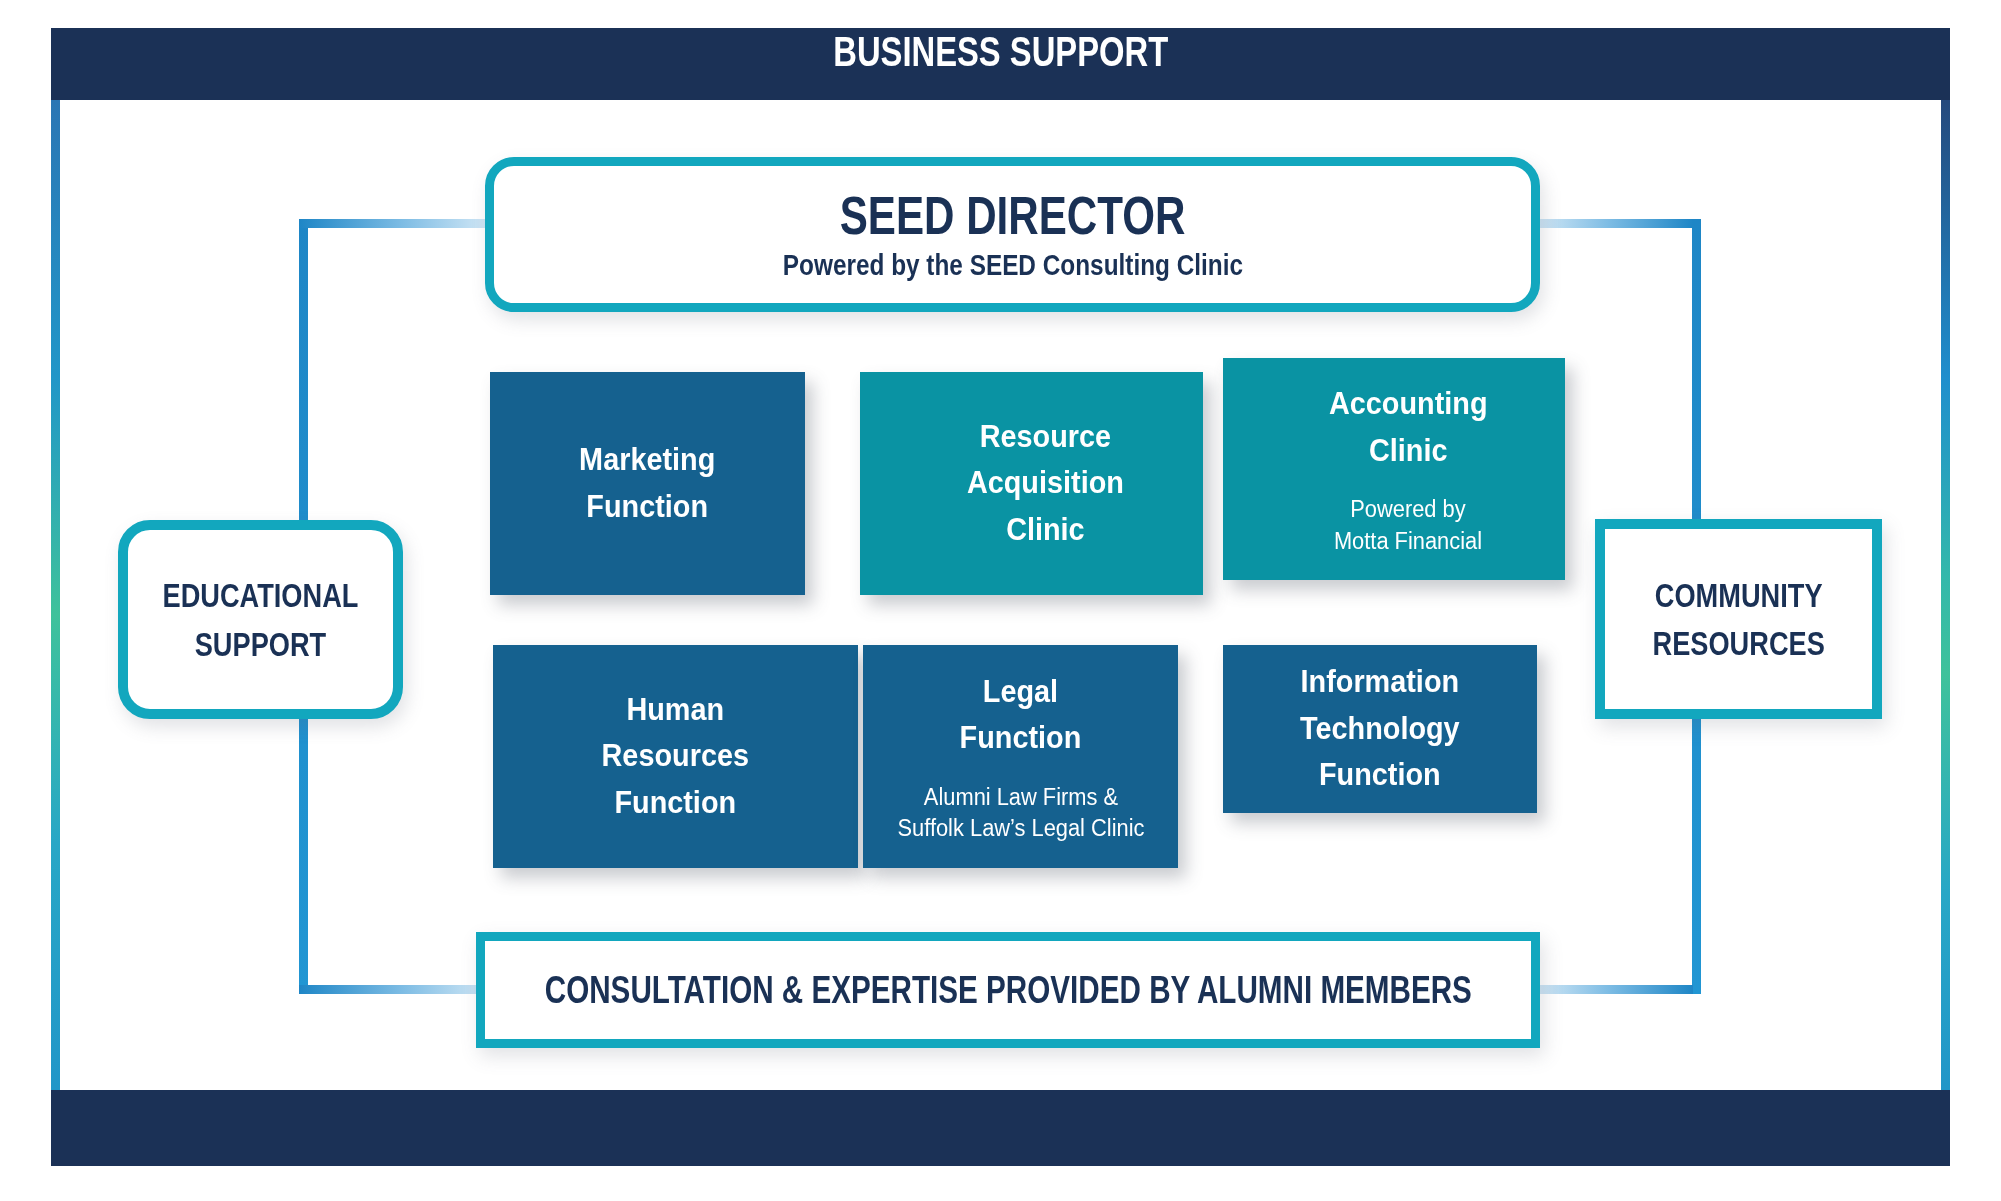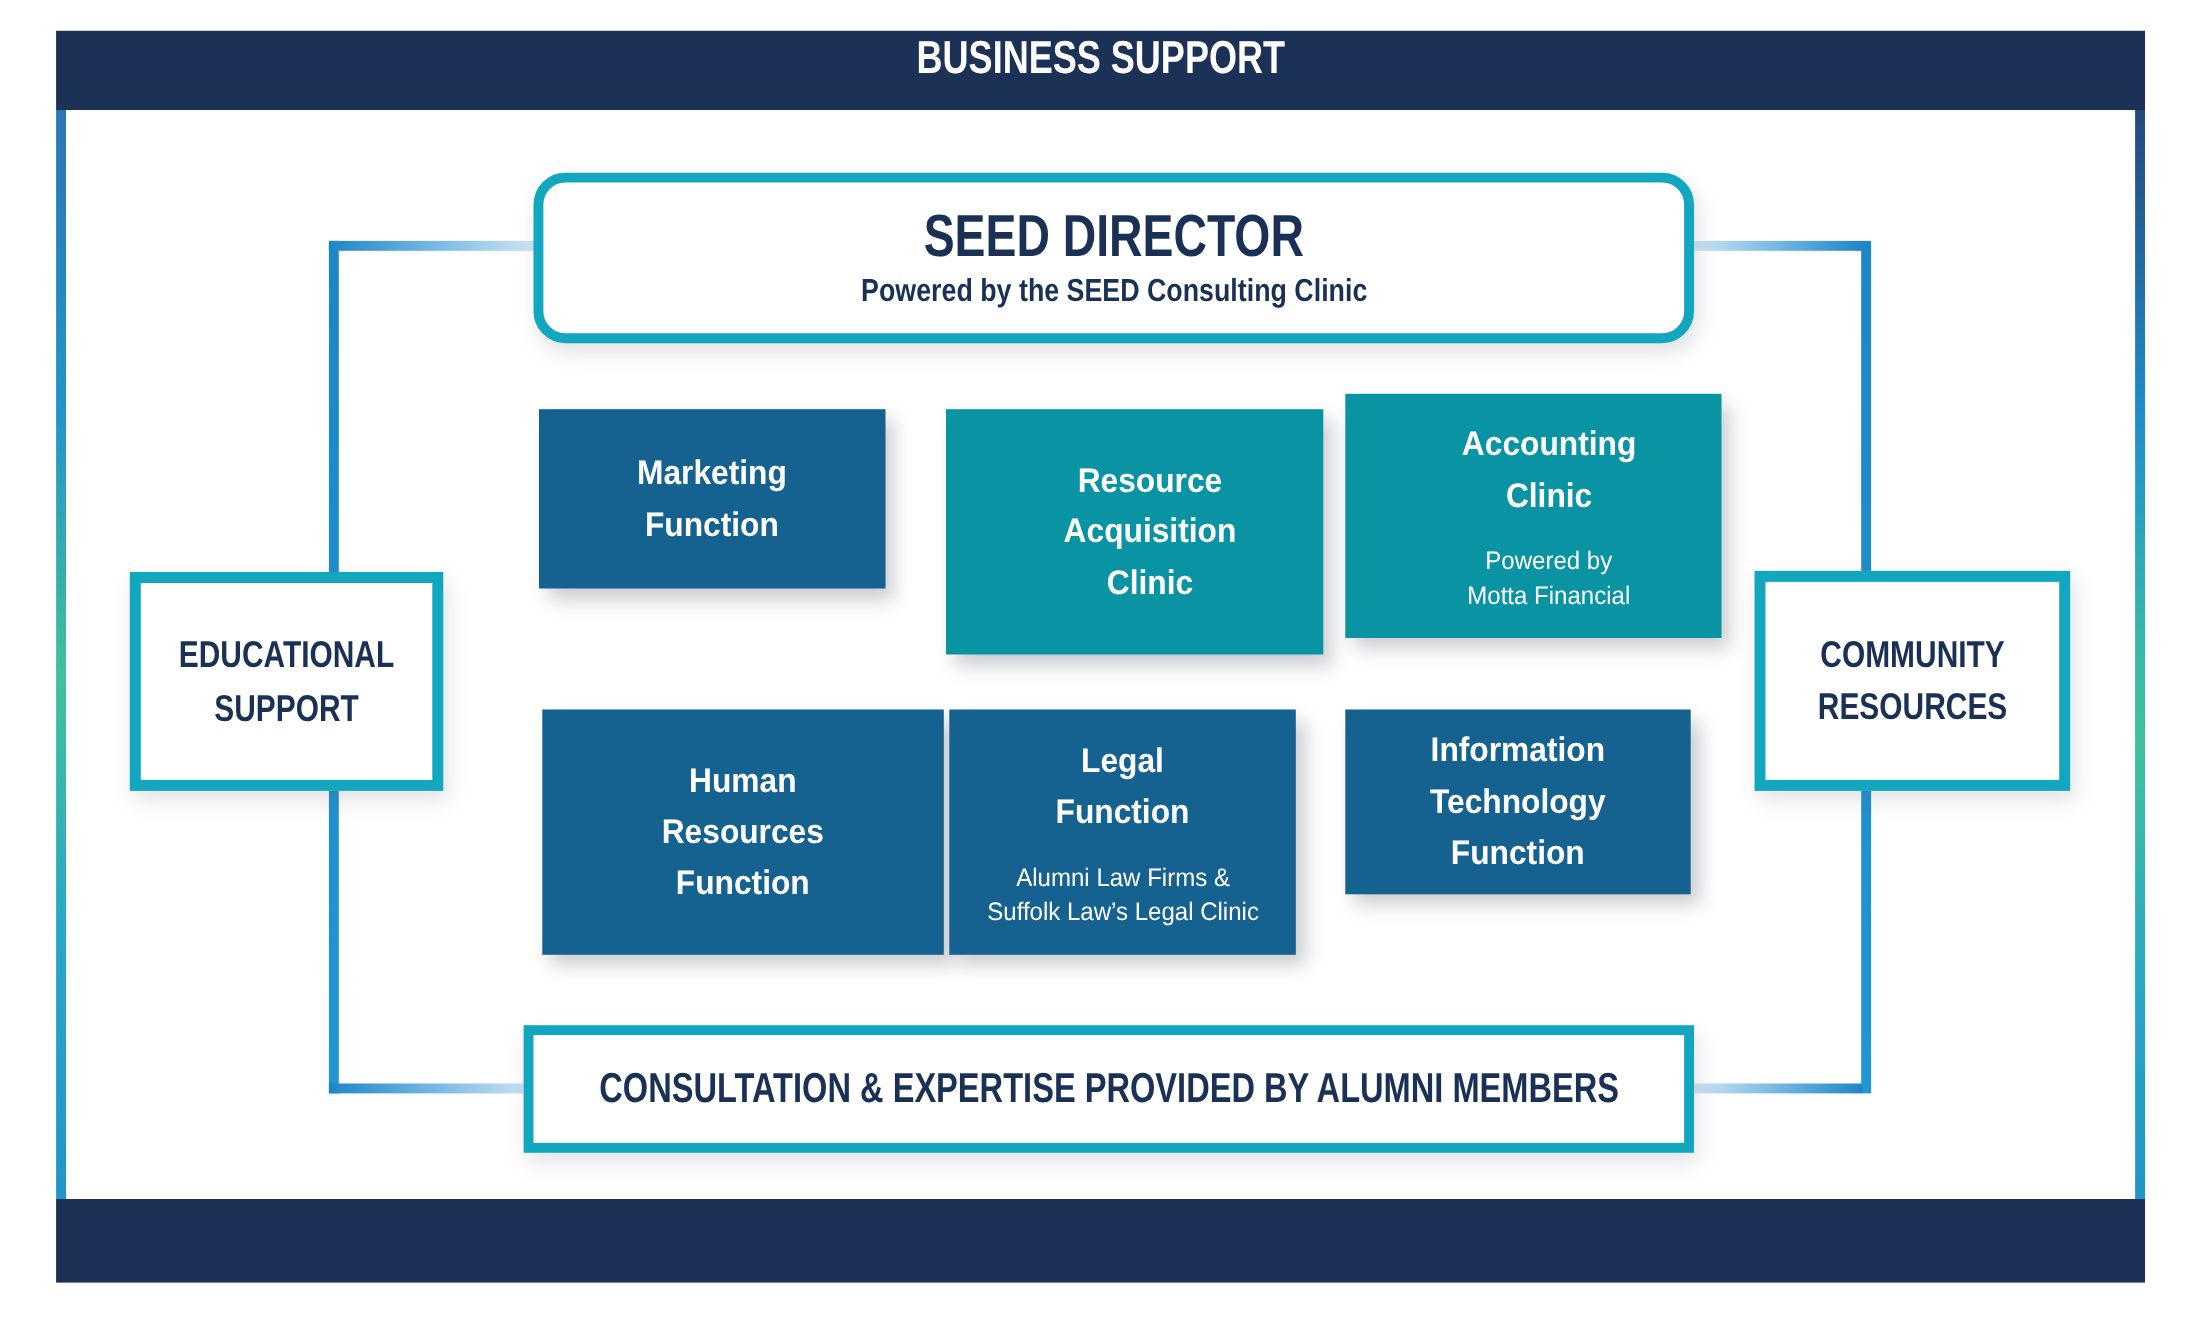--- a/index.html
+++ b/index.html
@@ -31,21 +31,21 @@
   .conn-h-bl{left:299px;top:985px;width:187px;height:9px;
     background:linear-gradient(90deg,#1e86c6 0%,#7dbce4 55%,#cfe6f5 100%);}
   .conn-h-br{left:1540px;top:985px;width:153px;height:9px;
     background:linear-gradient(270deg,#1e86c6 0%,#7dbce4 55%,#cfe6f5 100%);}
 
   
   .tealbox{position:absolute;background:#ffffff;border:9px solid #12a7be;
     box-shadow:4px 8px 18px rgba(90,95,110,0.18);
     display:flex;flex-direction:column;align-items:center;justify-content:center;color:#1a3155;}
   .seed-box{left:485px;top:157px;width:1037px;height:137px;border-radius:29px;}
-  .edu-box{left:118px;top:520px;width:265px;height:179px;border-width:10px;}
+  .edu-box{left:118px;top:520px;width:265px;height:179px;border-width:10px;border-radius:32px;}
   .com-box{left:1595px;top:519px;width:267px;height:180px;border-width:10px;}
   .consult-box{left:476px;top:932px;width:1046px;height:98px;}
 
   .seed-title{font-size:54px;font-weight:bold;line-height:1.05;}
   .seed-sub{font-size:29px;font-weight:bold;margin-top:6px;}
   .side-label{font-size:34px;font-weight:bold;line-height:1.42;text-align:center;white-space:pre-line;}
   .consult-label{font-size:38px;font-weight:bold;text-align:center;}
 
   
   .cond{display:inline-block;transform:scaleX(0.78);transform-origin:center;white-space:nowrap;}
@@ -54,21 +54,21 @@
 
   
   .fbox{position:absolute;display:flex;flex-direction:column;align-items:center;justify-content:center;
     color:#ffffff;text-align:center;box-shadow:8px 10px 16px rgba(80,85,100,0.30);}
   .fbox.blue{background:#15618f;}
   .fbox.teal{background:#0a93a3;padding-left:28px;}
   .ftitle{font-size:31px;font-weight:bold;line-height:1.5;white-space:pre-line;
     display:inline-block;transform:scaleX(0.93);transform-origin:center;}
   .fsub{font-size:23px;font-weight:normal;line-height:1.35;white-space:pre-line;margin-top:20px;
     display:inline-block;transform:scaleX(0.95);transform-origin:center;}
-  .f-marketing{left:490px;top:372px;width:315px;height:163px;}
+  .f-marketing{left:490px;top:372px;width:315px;height:223px;}
   .f-resource{left:860px;top:372px;width:315px;height:223px;}
   .f-accounting{left:1223px;top:358px;width:314px;height:222px;}
   .f-hr{left:493px;top:645px;width:365px;height:223px;}
   .f-legal{left:863px;top:645px;width:315px;height:223px;}
   .f-it{left:1223px;top:645px;width:314px;height:168px;}
 </style>
 </head>
 <body>
 
 <div class="canvas">

